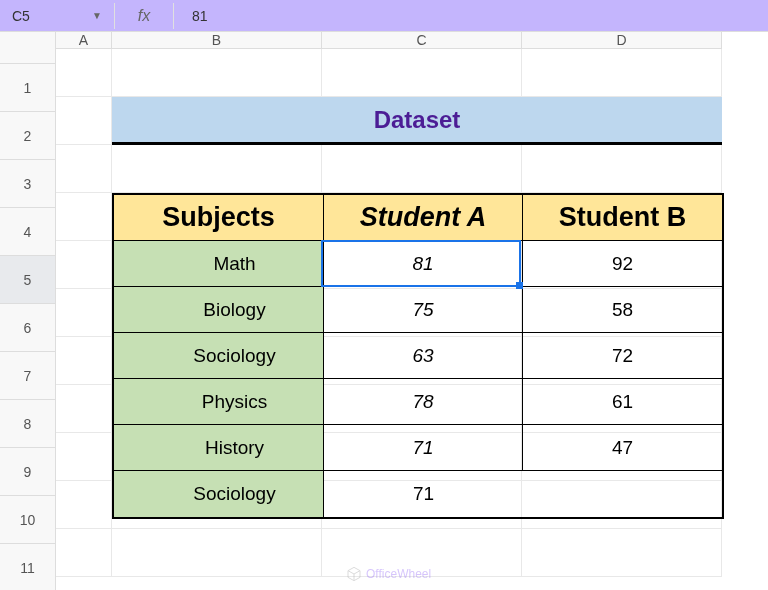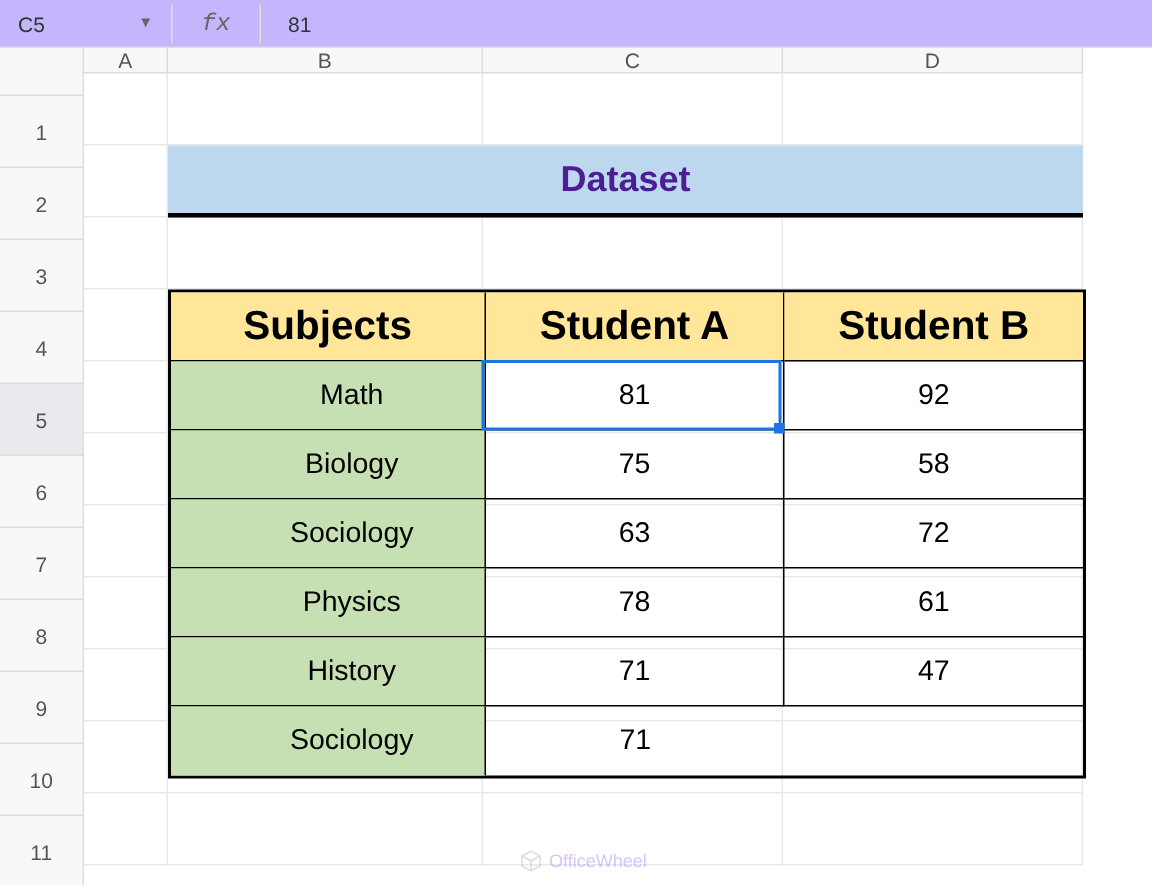--- a/index.html
+++ b/index.html
@@ -33,21 +33,21 @@
     }
     .dropdown-arrow {
       margin-left: auto;
       color: #666;
       font-size: 10px;
       padding-right: 4px;
     }
     .fx-label {
       width: 60px;
       font-style: italic;
-      font-family: Liberation Mono, monospace;
+      font-family: Liberation Sans, sans-serif;
       color: #666;
       font-size: 16px;
       border-left: 1px solid #e0e0e0;
       border-right: 1px solid #e0e0e0;
       height: 26px;
       display: flex;
       align-items: center;
       justify-content: center;
     }
     .formula-input {
@@ -169,21 +169,21 @@
       border-bottom: 1px solid #000;
       display: flex;
       align-items: center;
       justify-content: center;
       font-size: 19px;
       height: 46px;
     }
     .table-cell:last-child { border-right: none; }
     .table-row:last-child .table-cell { border-bottom: none; }
     .table-cell.tc-b { width: 210px; }
-    .table-cell.tc-c { width: 199px; }
+    .table-cell.tc-c { width: 199px; font-style: italic; }
     .table-cell.tc-d { width: 199px; }
     
     .header-row .table-cell {
       background: #ffe699;
       font-weight: bold;
       font-size: 27px;
     }
     .subject-cell {
       background: #c6e0b4;
       padding-left: 32px;

